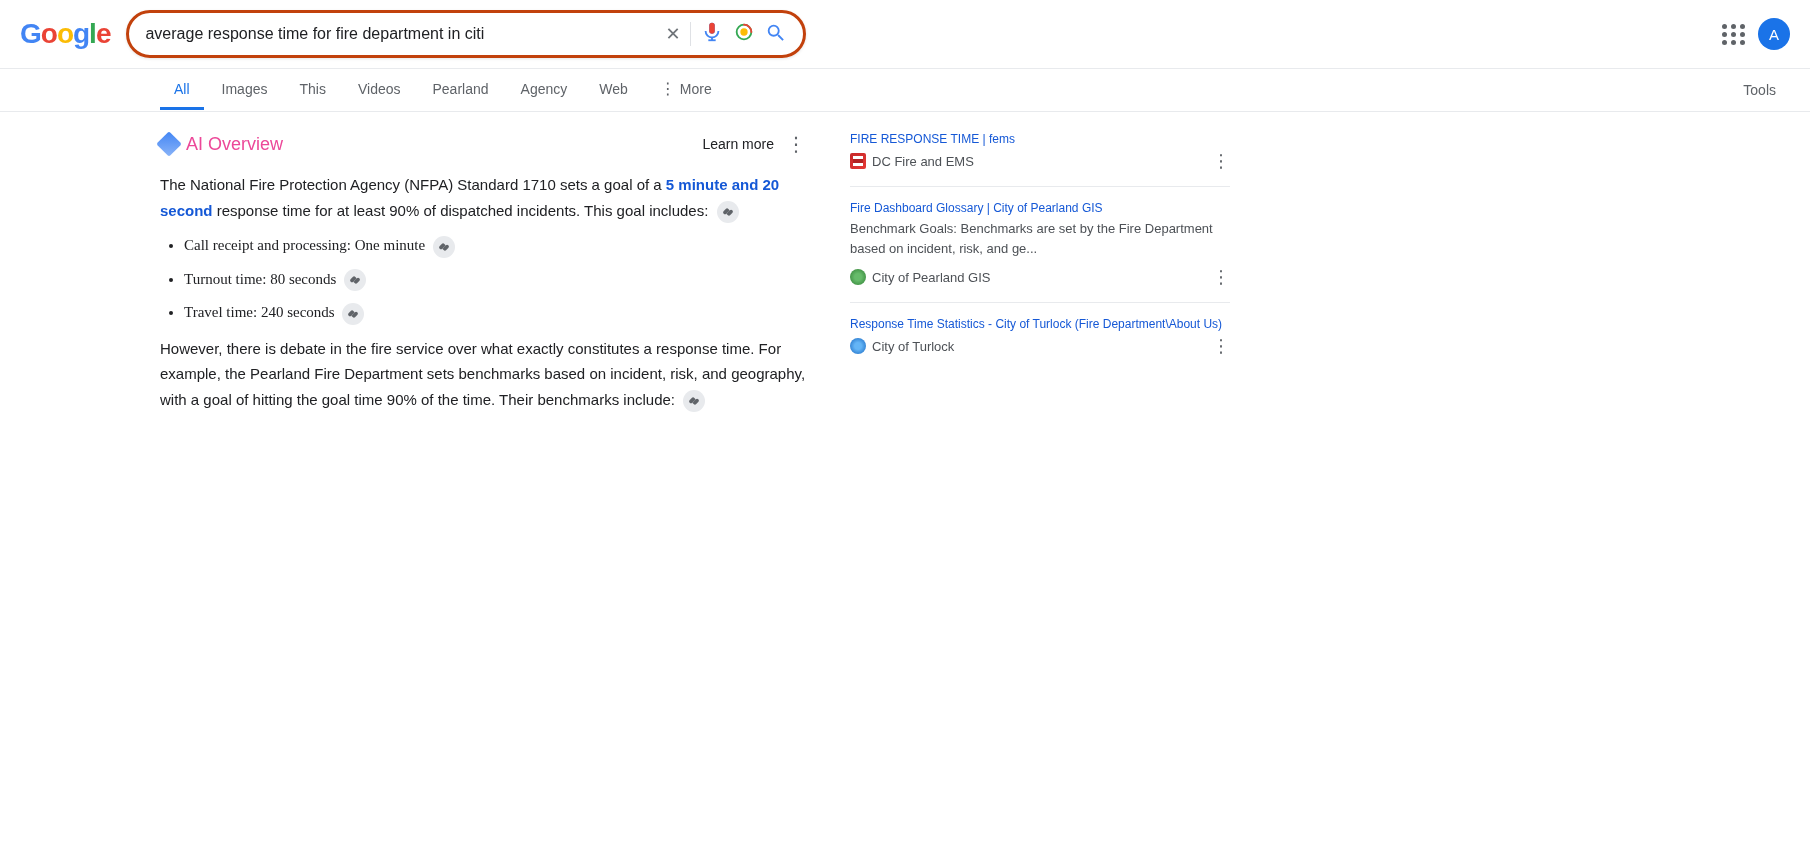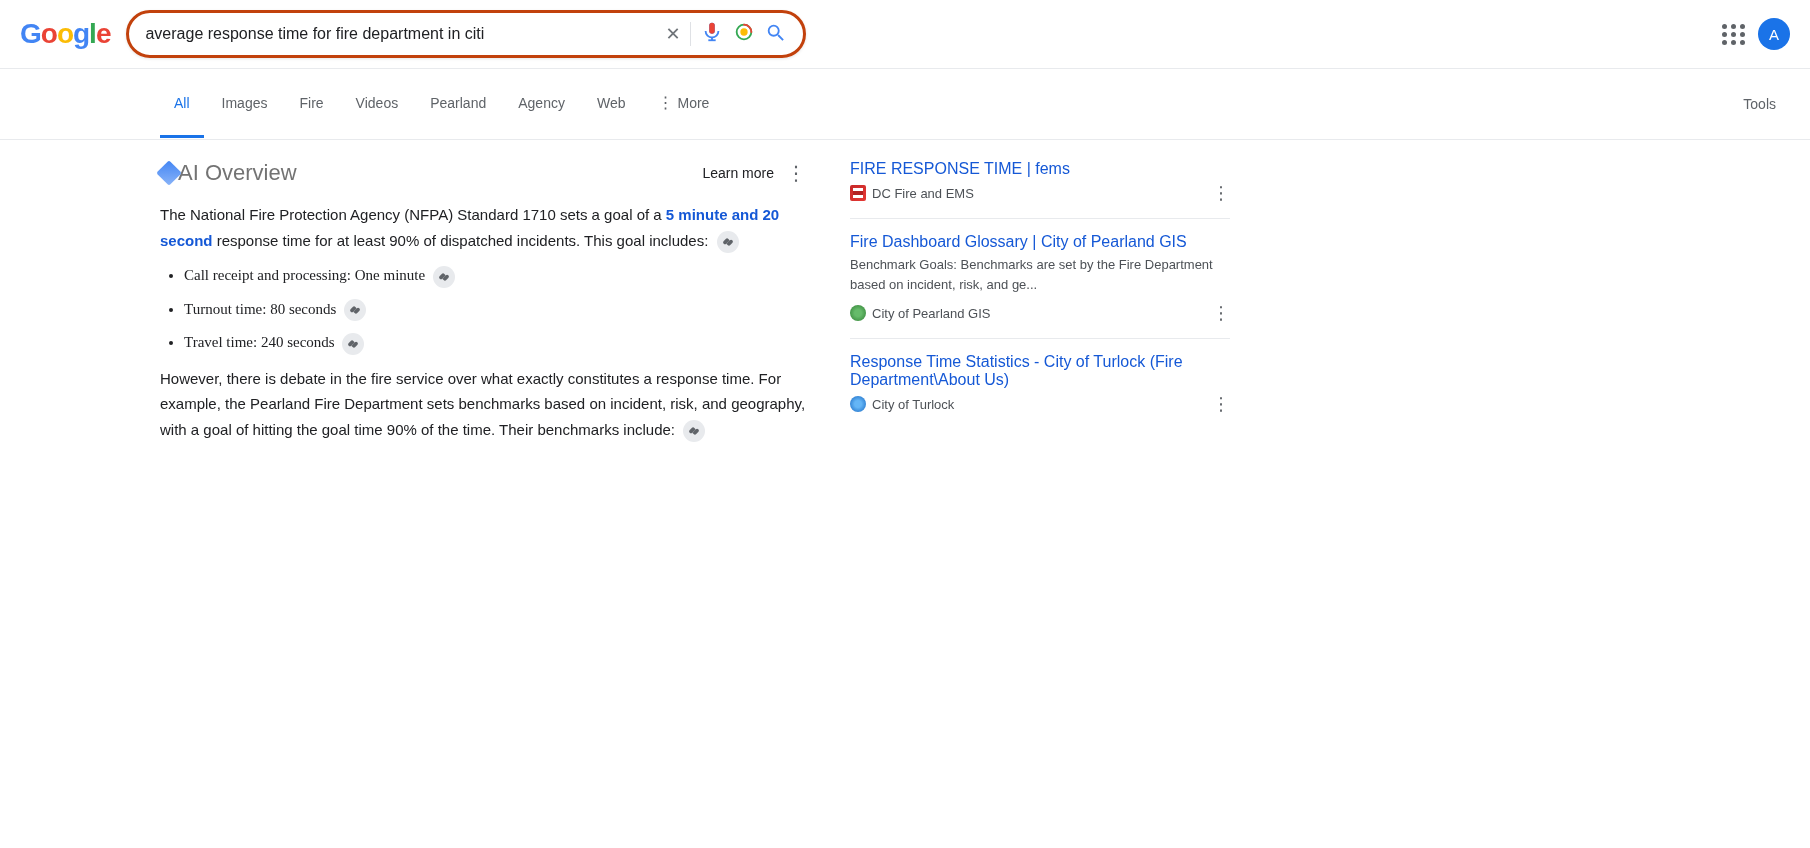--- a/index.html
+++ b/index.html
@@ -108,21 +108,21 @@
 
     
     .nav {
       display: flex;
       align-items: center;
       padding: 0 20px 0 160px;
       border-bottom: 1px solid #e8eaed;
       gap: 4px;
     }
     .nav-item {
-      padding: 24px 14px;
+      padding: 10px 14px;
       font-size: 14px;
       color: #5f6368;
       cursor: pointer;
       border-bottom: 3px solid transparent;
       white-space: nowrap;
     }
     .nav-item.active {
       color: #1a73e8;
       border-bottom: 3px solid #1a73e8;
     }
@@ -155,24 +155,24 @@
     
     .ai-overview-header {
       display: flex;
       align-items: center;
       justify-content: space-between;
       margin-bottom: 16px;
     }
     .ai-overview-title {
       display: flex;
       align-items: center;
-      gap: 0;
-      font-size: 22px;
+      gap: 8px;
+      font-size: 18px;
       font-weight: 400;
-      color: #737373;
+      color: #ec4899;
     }
     .ai-diamond {
       width: 18px;
       height: 18px;
       background: linear-gradient(135deg, #4285F4, #8ab4f8);
       transform: rotate(45deg);
       border-radius: 2px;
       flex-shrink: 0;
     }
     .ai-overview-actions {
@@ -240,21 +240,21 @@
       width: 380px;
       flex-shrink: 0;
     }
     .source-card {
       padding: 14px 0;
       border-bottom: 1px solid #e8eaed;
     }
     .source-card:first-child { padding-top: 0; }
     .source-card:last-child { border-bottom: none; }
     .source-title {
-      font-size: 16px;
+      font-size: 12px;
       color: #1558d6;
       font-weight: 400;
       cursor: pointer;
       margin-bottom: 4px;
     }
     .source-desc {
       font-size: 13px;
       color: #4d5156;
       margin-bottom: 8px;
       line-height: 1.5;
@@ -353,21 +353,21 @@
         <span></span>
         <span></span>
     </div>
     <div class="avatar">A</div>
   </div>
 </div>
 
 <nav class="nav">
   <div class="nav-item active">All</div>
   <div class="nav-item">Images</div>
-  <div class="nav-item">Fire</div>
+  <div class="nav-item">This</div>
   <div class="nav-item">Videos</div>
   <div class="nav-item">Pearland</div>
   <div class="nav-item">Agency</div>
   <div class="nav-item">Web</div>
   <div class="nav-item nav-more">
     <span style="font-size:16px">⋮</span>
     <span>More</span>
   </div>
   <div class="nav-tools">Tools</div>
 </nav>

